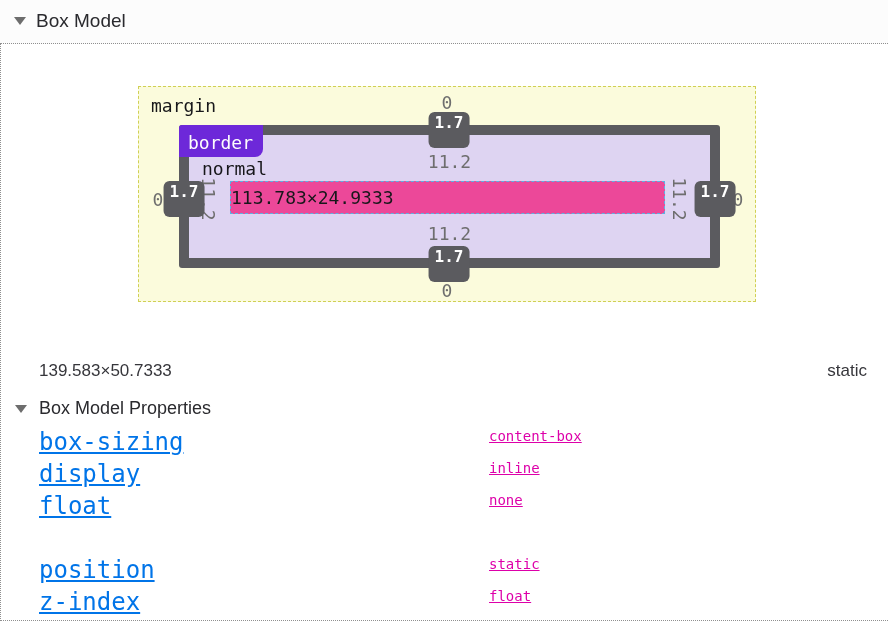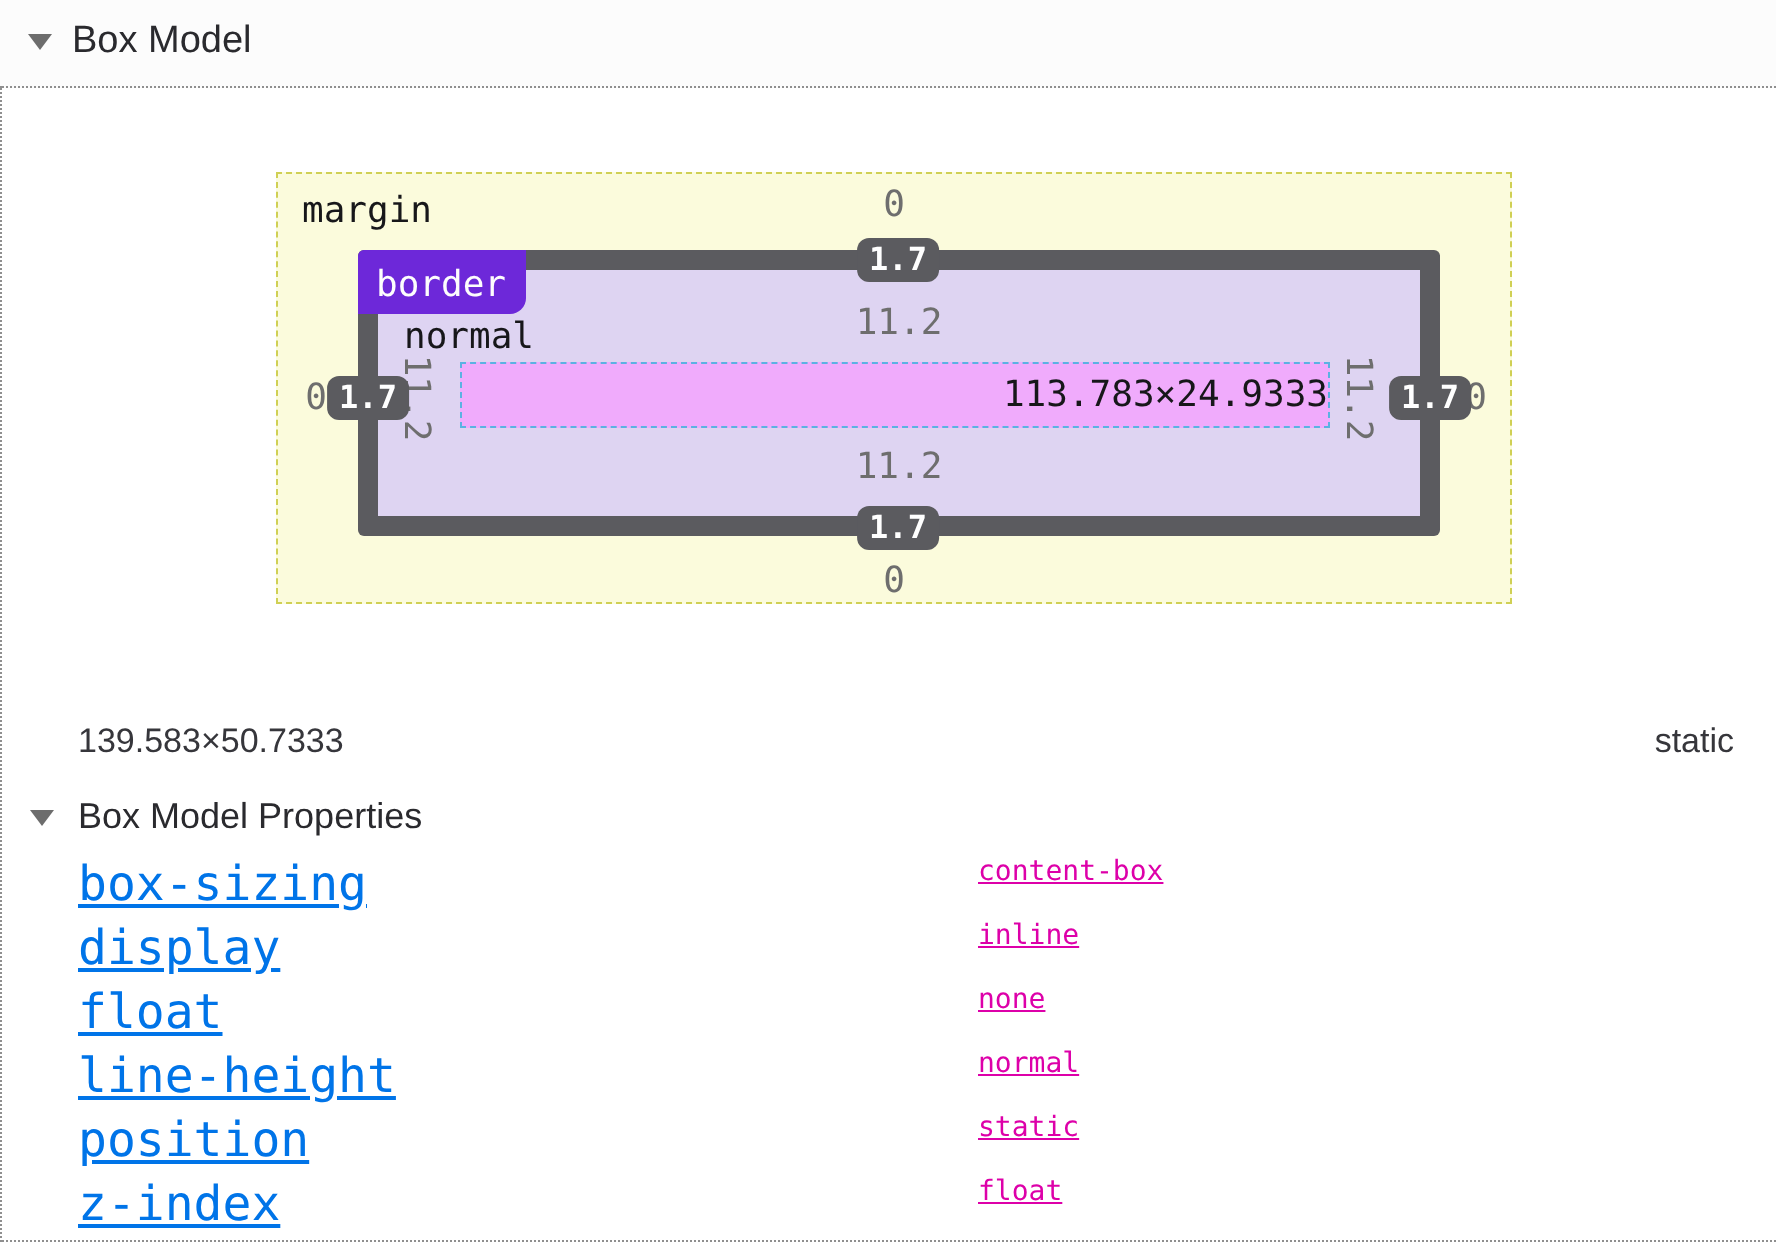--- a/index.html
+++ b/index.html
@@ -35,25 +35,25 @@
 
   .border-box { position:absolute; left:40px; top:38px; width:541px; height:143px;
                 background:#5b5b5f; border-radius:3px; }
   .padding-fill { position:absolute; left:10px; top:10px; right:10px; bottom:10px;
                   background:#ded4f2; }
   .border-tab { position:absolute; left:0; top:0; height:32px; padding:7px 10px 0 9px;
                 background:#6d28d9; border-radius:3px 0 8px 0;
                 font-size:18px; color:#fdfdfd; }
   .padding-label { left:23px; top:33px; }
   .content-box { position:absolute; left:51px; top:56px; width:435px; height:33px;
-                 background:#f0abfc; border:1px dashed #5bb2e2;
-                 font-size:18px; color:#17171a; text-align:right; line-height:31px; }
+                 background:#ec4899; border:1px dashed #5bb2e2;
+                 font-size:18px; color:#17171a; text-align:left; line-height:31px; }
   .badge { position:absolute; transform:translate(-50%,-50%);
            background:#5b5b5f; color:#fff; font-weight:bold; font-size:16px;
-           padding:1px 6px 2px; border-radius:6px; line-height:19px; }
+           padding:1px 6px 16px; border-radius:6px; line-height:19px; }
 
   
   .dims { position:absolute; left:38px; top:317px; font-size:17px; color:#36363b; }
   .pos  { position:absolute; right:21px; top:317px; font-size:17px; color:#36363b; }
 
   
   .props-hdr-title { position:absolute; left:38px; top:354px; font-size:18px; color:#2a2a2e; }
   .props-tri { left:14px; top:361px; }
   .prop-row { position:absolute; left:0; width:100%; height:24px; }
   .prop-name  { position:absolute; left:38px;  font-size:24px; color:#0074e8; }
@@ -110,24 +110,20 @@
       <span class="prop-value mono">content-box</span>
     </div>
     <div class="prop-row r1">
       <span class="prop-name mono">display</span>
       <span class="prop-value mono">inline</span>
     </div>
     <div class="prop-row r2">
       <span class="prop-name mono">float</span>
       <span class="prop-value mono">none</span>
     </div>
-    <div class="prop-row r3">
-      <span class="prop-name mono">line-height</span>
-      <span class="prop-value mono">normal</span>
-    </div>
     <div class="prop-row r4">
       <span class="prop-name mono">position</span>
       <span class="prop-value mono">static</span>
     </div>
     <div class="prop-row r5">
       <span class="prop-name mono">z-index</span>
       <span class="prop-value mono">float</span>
     </div>
 
   </div>

